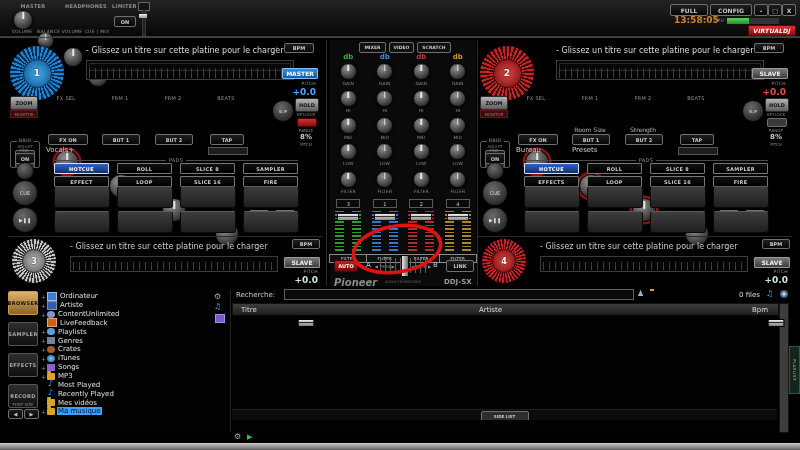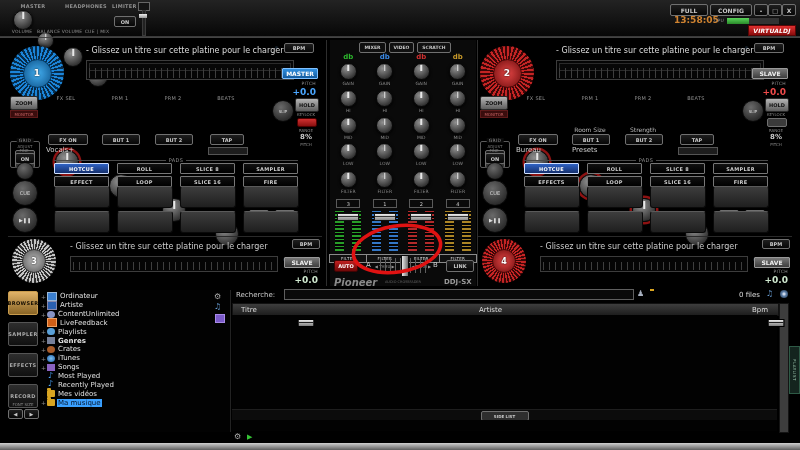--- a/index.html
+++ b/index.html
@@ -612,36 +612,41 @@
           <span class="tlabel" style="padding:0 1px;">LiveFeedback</span>
         </div>
           <div class="tree-item">
           <span class="exp">+</span>
           <span class="ticon cloud-icon"></span>
           <span class="tlabel" style="padding:0 1px;">Playlists</span>
         </div>
           <div class="tree-item">
           <span class="exp">+</span>
           <span class="ticon genres-icon"></span>
-          <span class="tlabel" style="padding:0 1px;font-weight:bold;">Genres</span>
+          <span class="tlabel" style="padding:0 1px;">Genres</span>
         </div>
           <div class="tree-item">
           <span class="exp">+</span>
           <span class="ticon history-icon"></span>
           <span class="tlabel" style="padding:0 1px;">Crates</span>
         </div>
           <div class="tree-item">
           <span class="exp">+</span>
           <span class="ticon itunes-icon"></span>
           <span class="tlabel" style="padding:0 1px;">iTunes</span>
         </div>
           <div class="tree-item">
           <span class="exp">+</span>
           <span class="ticon crates-icon"></span>
           <span class="tlabel" style="padding:0 1px;">Songs</span>
+        </div>
+          <div class="tree-item">
+          <span class="exp">+</span>
+          <span class="ticon folder-icon"></span>
+          <span class="tlabel" style="padding:0 1px;">MP3</span>
         </div>
           <div class="tree-item">
           <span class="exp"></span>
           <span class="ticon note-icon"></span>
           <span class="tlabel" style="padding:0 1px;">Most Played</span>
         </div>
           <div class="tree-item">
           <span class="exp"></span>
           <span class="ticon note-icon"></span>
           <span class="tlabel" style="padding:0 1px;">Recently Played</span>

